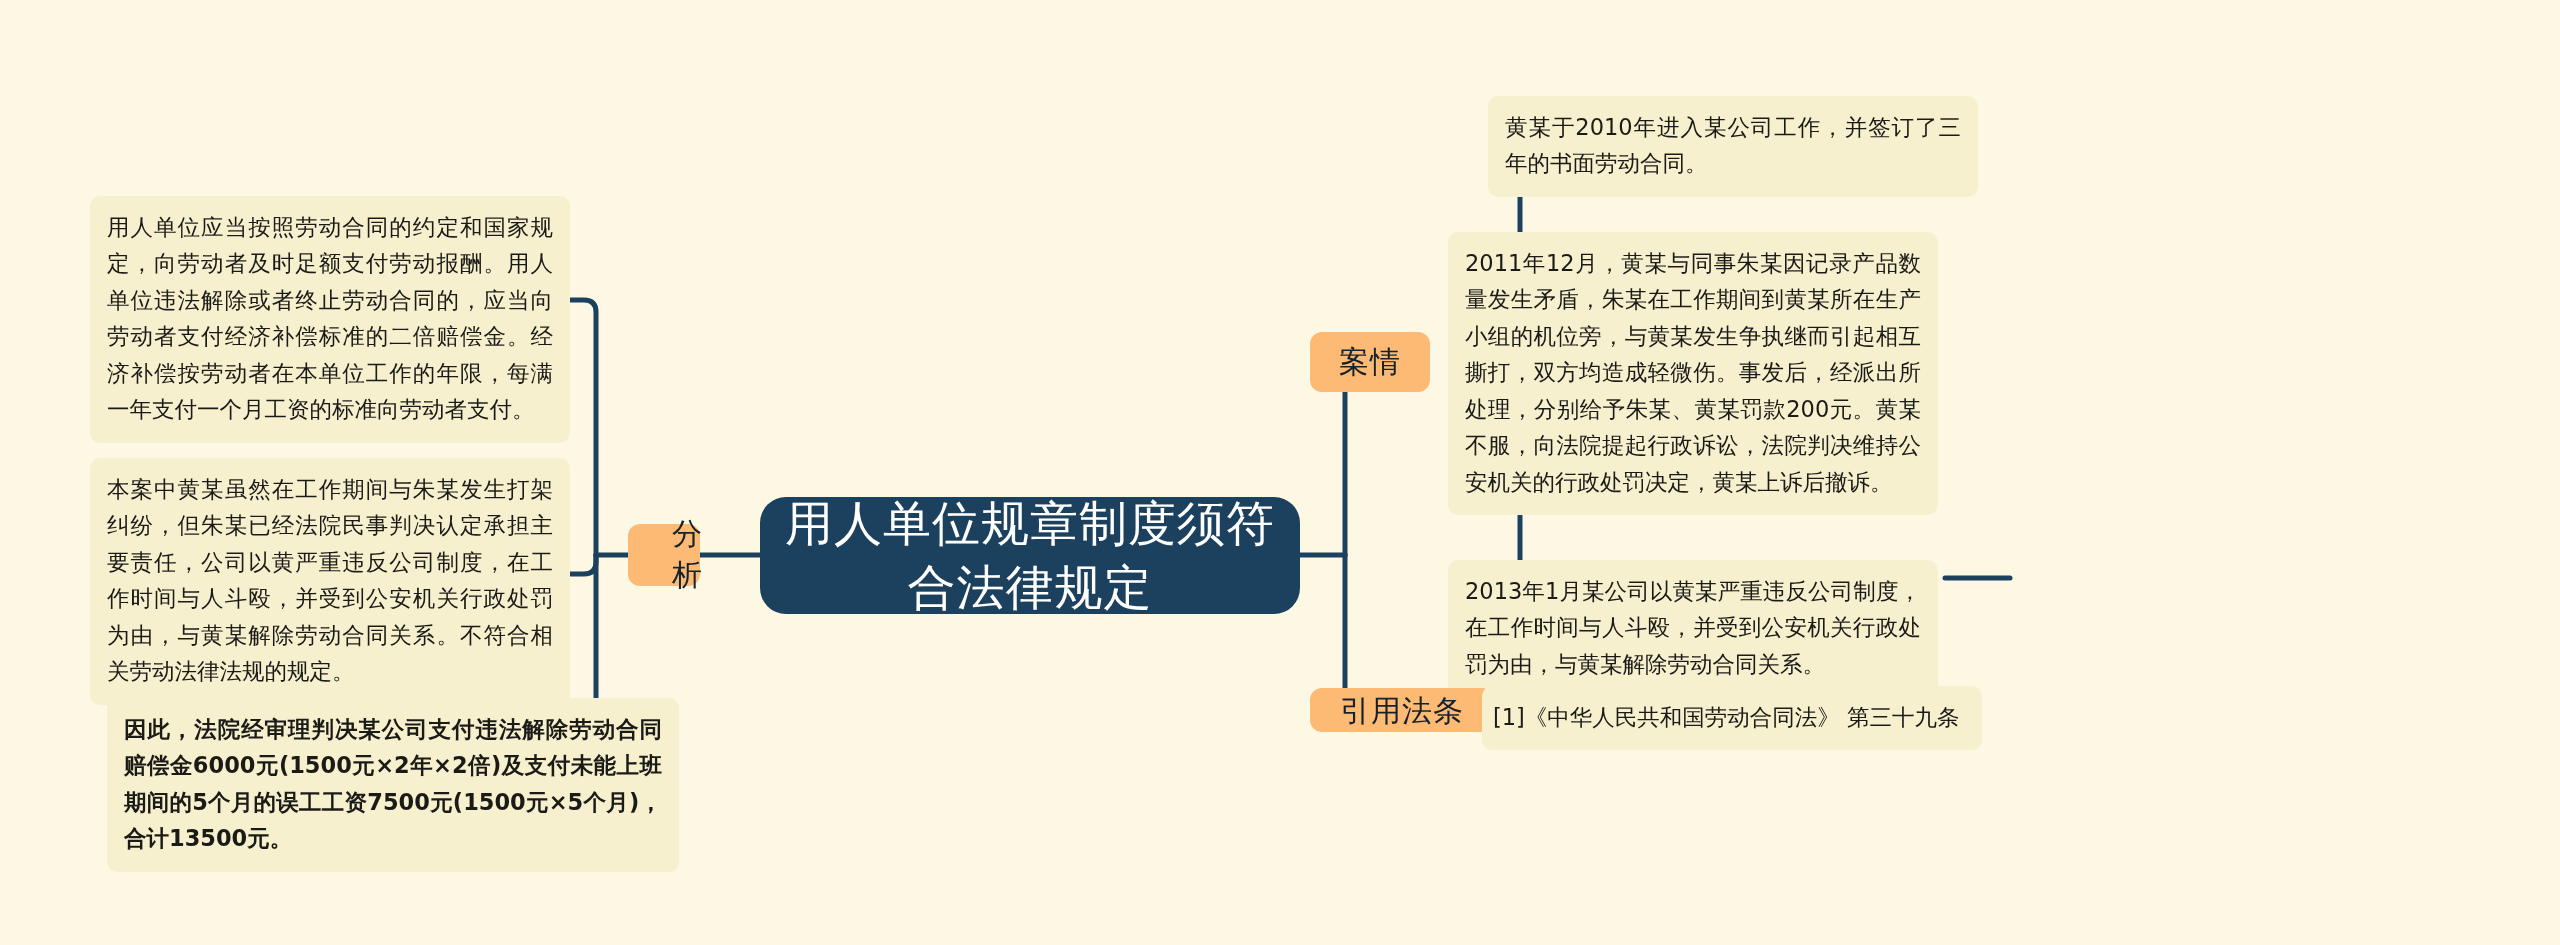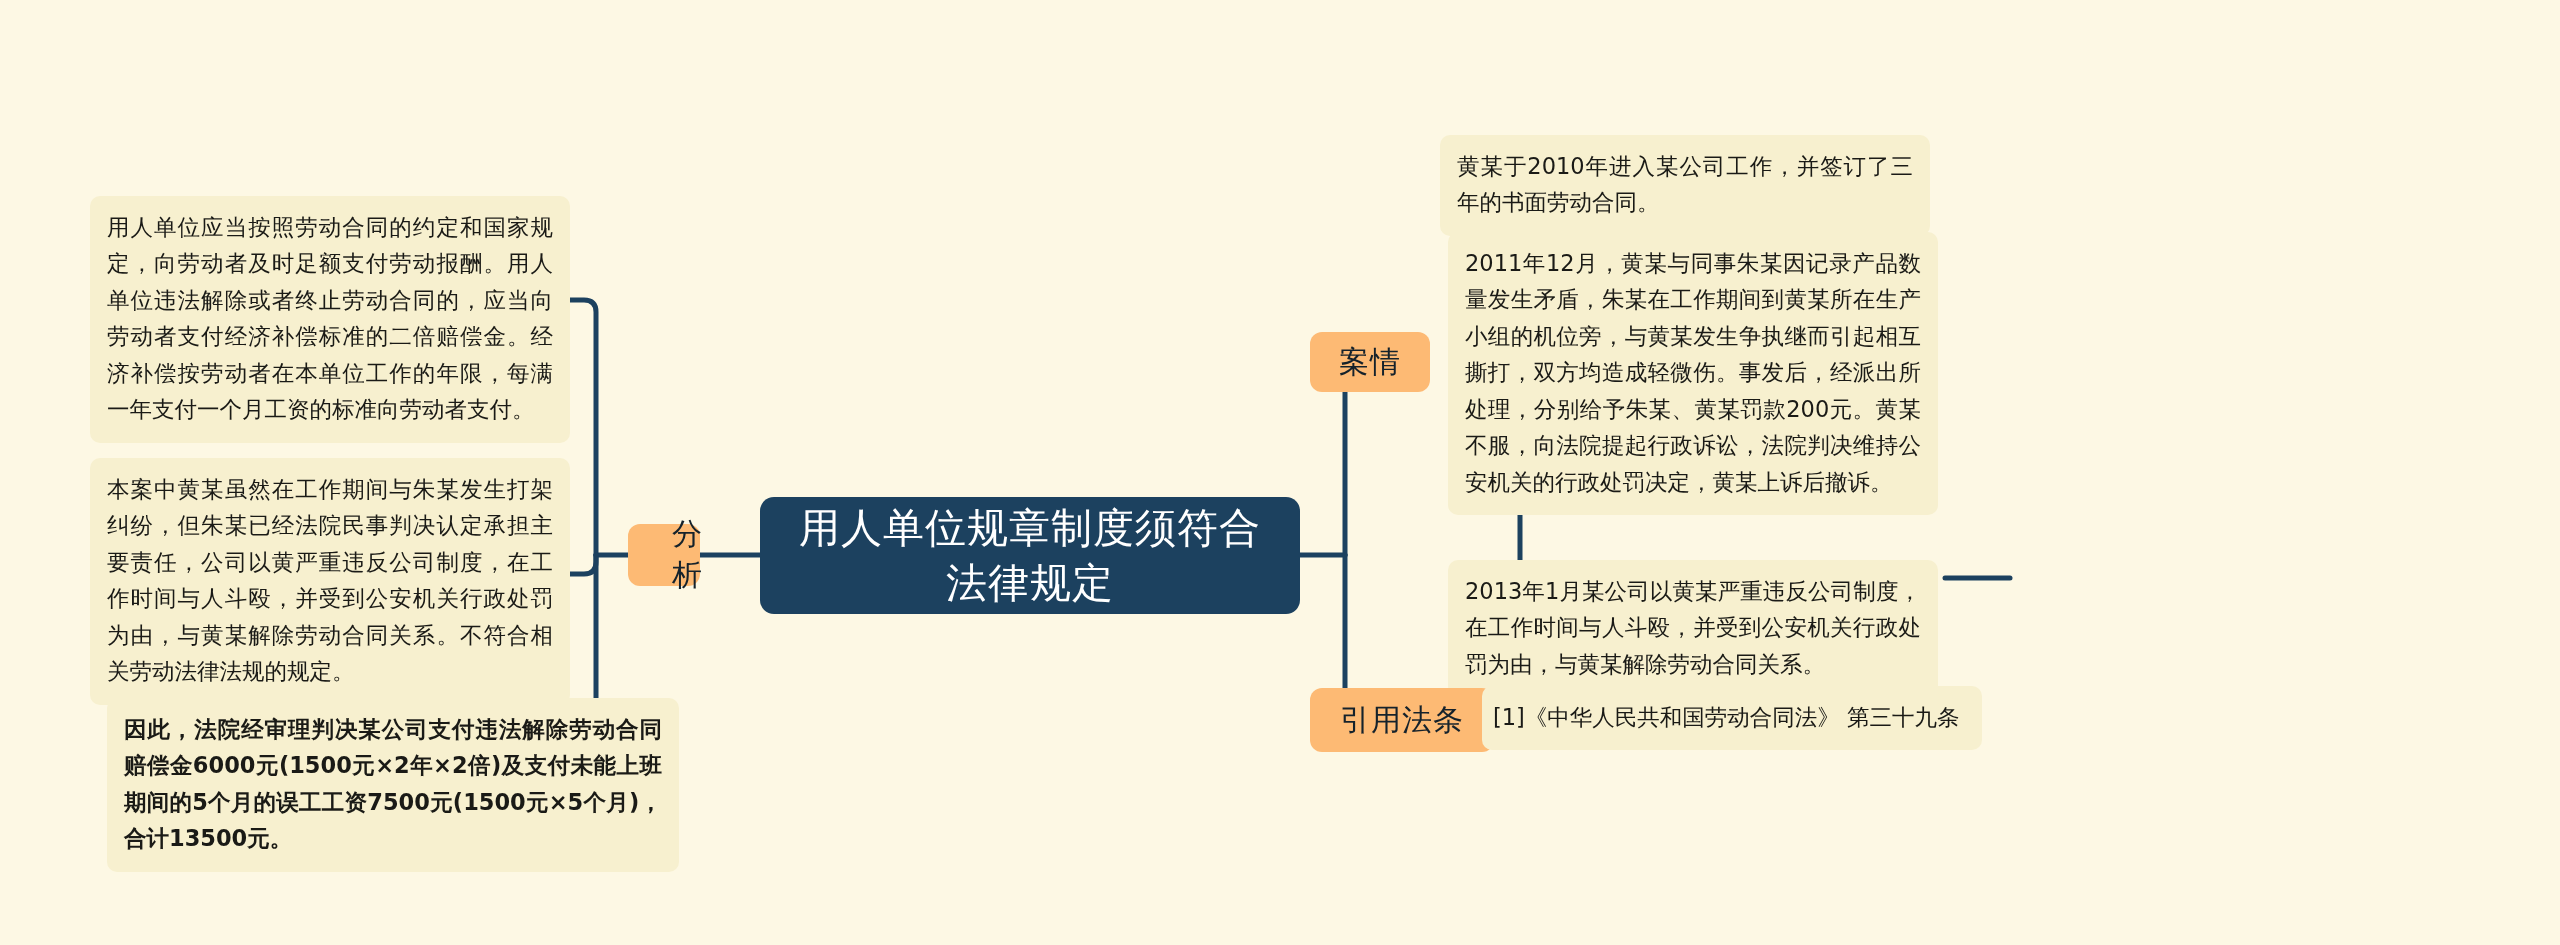--- a/index.html
+++ b/index.html
@@ -10,24 +10,24 @@
     overflow:hidden;
   }
   #stage{position:relative;width:2560px;height:945px;}
   svg#wires{position:absolute;left:0;top:0;width:2560px;height:945px;pointer-events:none;}
 
   .node{position:absolute;box-sizing:border-box;}
 
   .root{
     background:#1c415f;
     color:#ffffff;
-    border-radius:14px;
+    border-radius:26px;
     display:flex;align-items:center;justify-content:center;
     text-align:center;
-    font-size:41px;
+    font-size:48px;
     line-height:1.32;
     padding:14px 22px;
     letter-spacing:1px;
   }
 
   .pill{
     background:#fdba74;
     color:#15222b;
     border-radius:12px;
     display:flex;align-items:center;justify-content:center;
@@ -96,34 +96,34 @@
   </div>
 
   <div class="node leaf" style="left:107px;top:698px;width:572px;font-weight:bold;">
     <span>因此，法院经审理判决某公司支付违法解除劳动合同赔偿金6000元(1500元×2年×2倍)及支付未能上班期间的5个月的误工工资7500元(1500元×5个月)，合计13500元。</span>
   </div>
 
   <div class="node pill" style="left:1310px;top:332px;width:120px;height:60px;">
     <span>案情</span>
   </div>
 
-  <div class="node leaf" style="left:1440px;top:96px;width:490px;margin-top:39px;">
+  <div class="node leaf" style="left:1488px;top:96px;width:490px;">
     <span>黄某于2010年进入某公司工作，并签订了三年的书面劳动合同。</span>
   </div>
 
   <div class="node leaf" style="left:1448px;top:232px;width:490px;">
     <span>2011年12月，黄某与同事朱某因记录产品数量发生矛盾，朱某在工作期间到黄某所在生产小组的机位旁，与黄某发生争执继而引起相互撕打，双方均造成轻微伤。事发后，经派出所处理，分别给予朱某、黄某罚款200元。黄某不服，向法院提起行政诉讼，法院判决维持公安机关的行政处罚决定，黄某上诉后撤诉。</span>
   </div>
 
   <div class="node leaf" style="left:1448px;top:518px;width:490px;margin-top:42px;">
     <span>2013年1月某公司以黄某严重违反公司制度，在工作时间与人斗殴，并受到公安机关行政处罚为由，与黄某解除劳动合同关系。</span>
   </div>
 
 
-  <div class="node pill" style="left:1310px;top:688px;width:184px;height:64px;">
+  <div class="node pill" style="left:1310px;top:688px;width:184px;height:44px;align-items:flex-end;">
     <span>引用法条</span>
   </div>
 
   <div class="node leaf pad-more" style="left:1482px;top:686px;width:500px;">
     <span>[1]《中华人民共和国劳动合同法》 第三十九条</span>
   </div>
 
 </div>
 
 </body></html>

